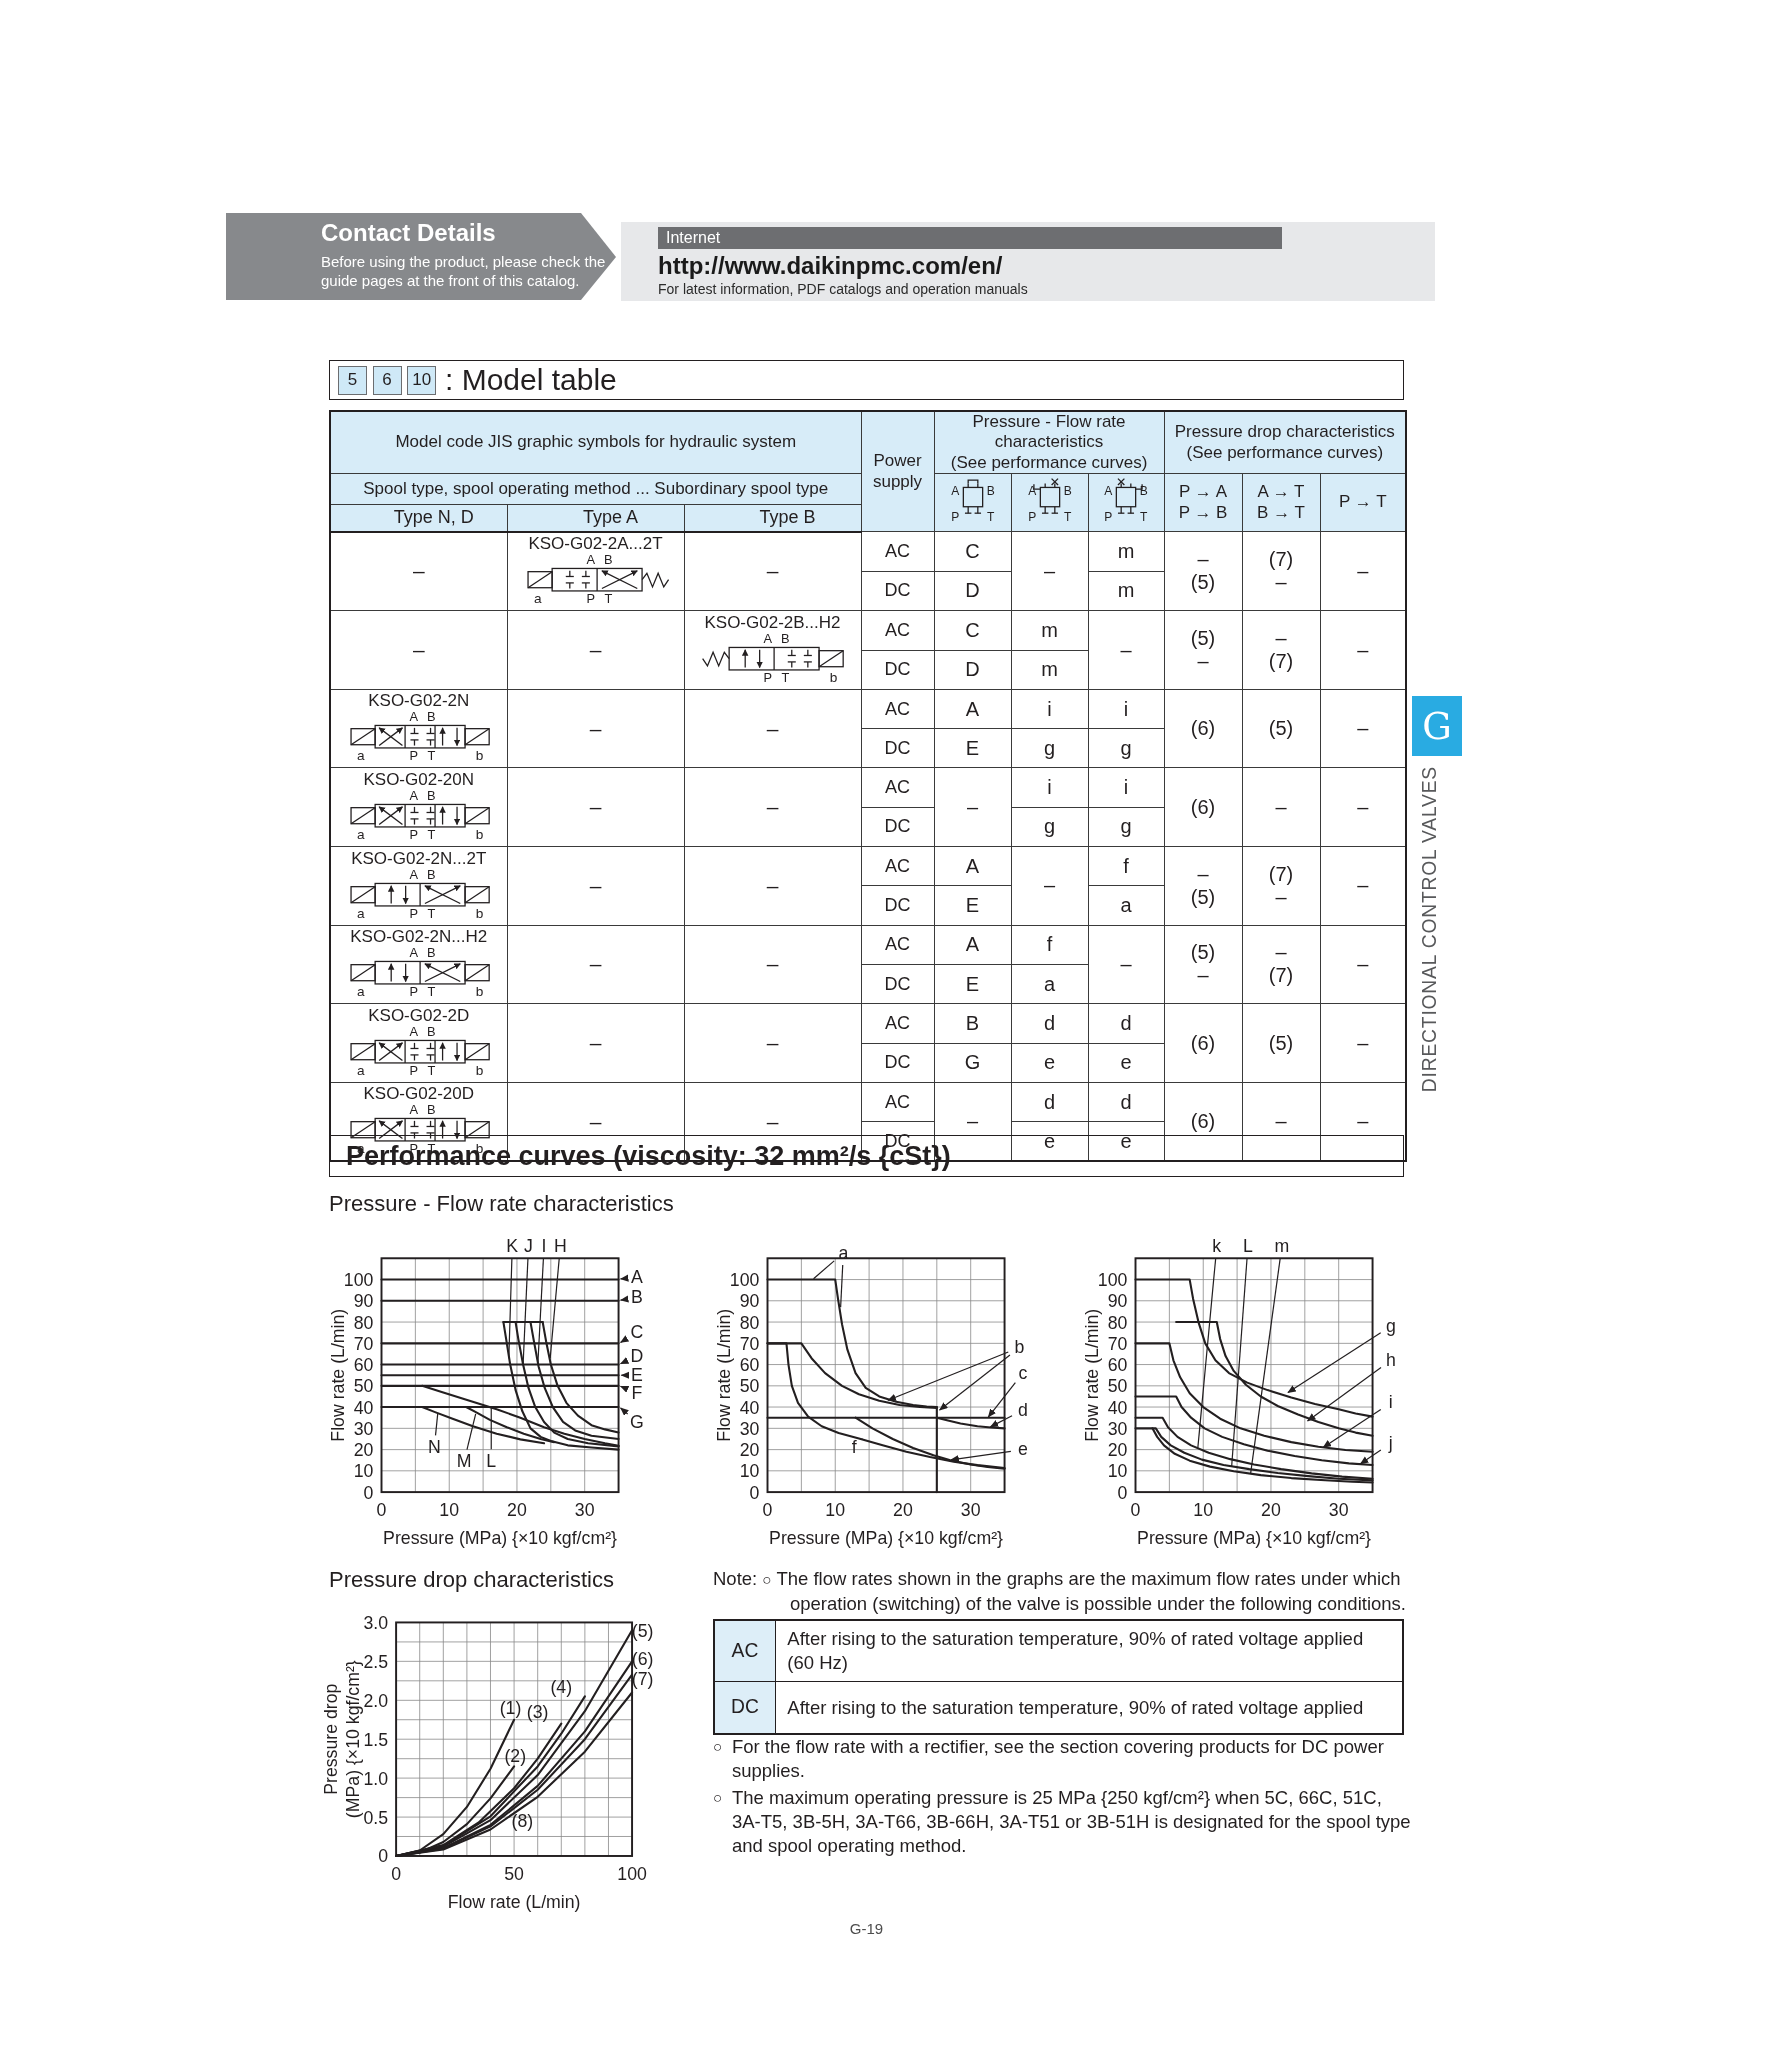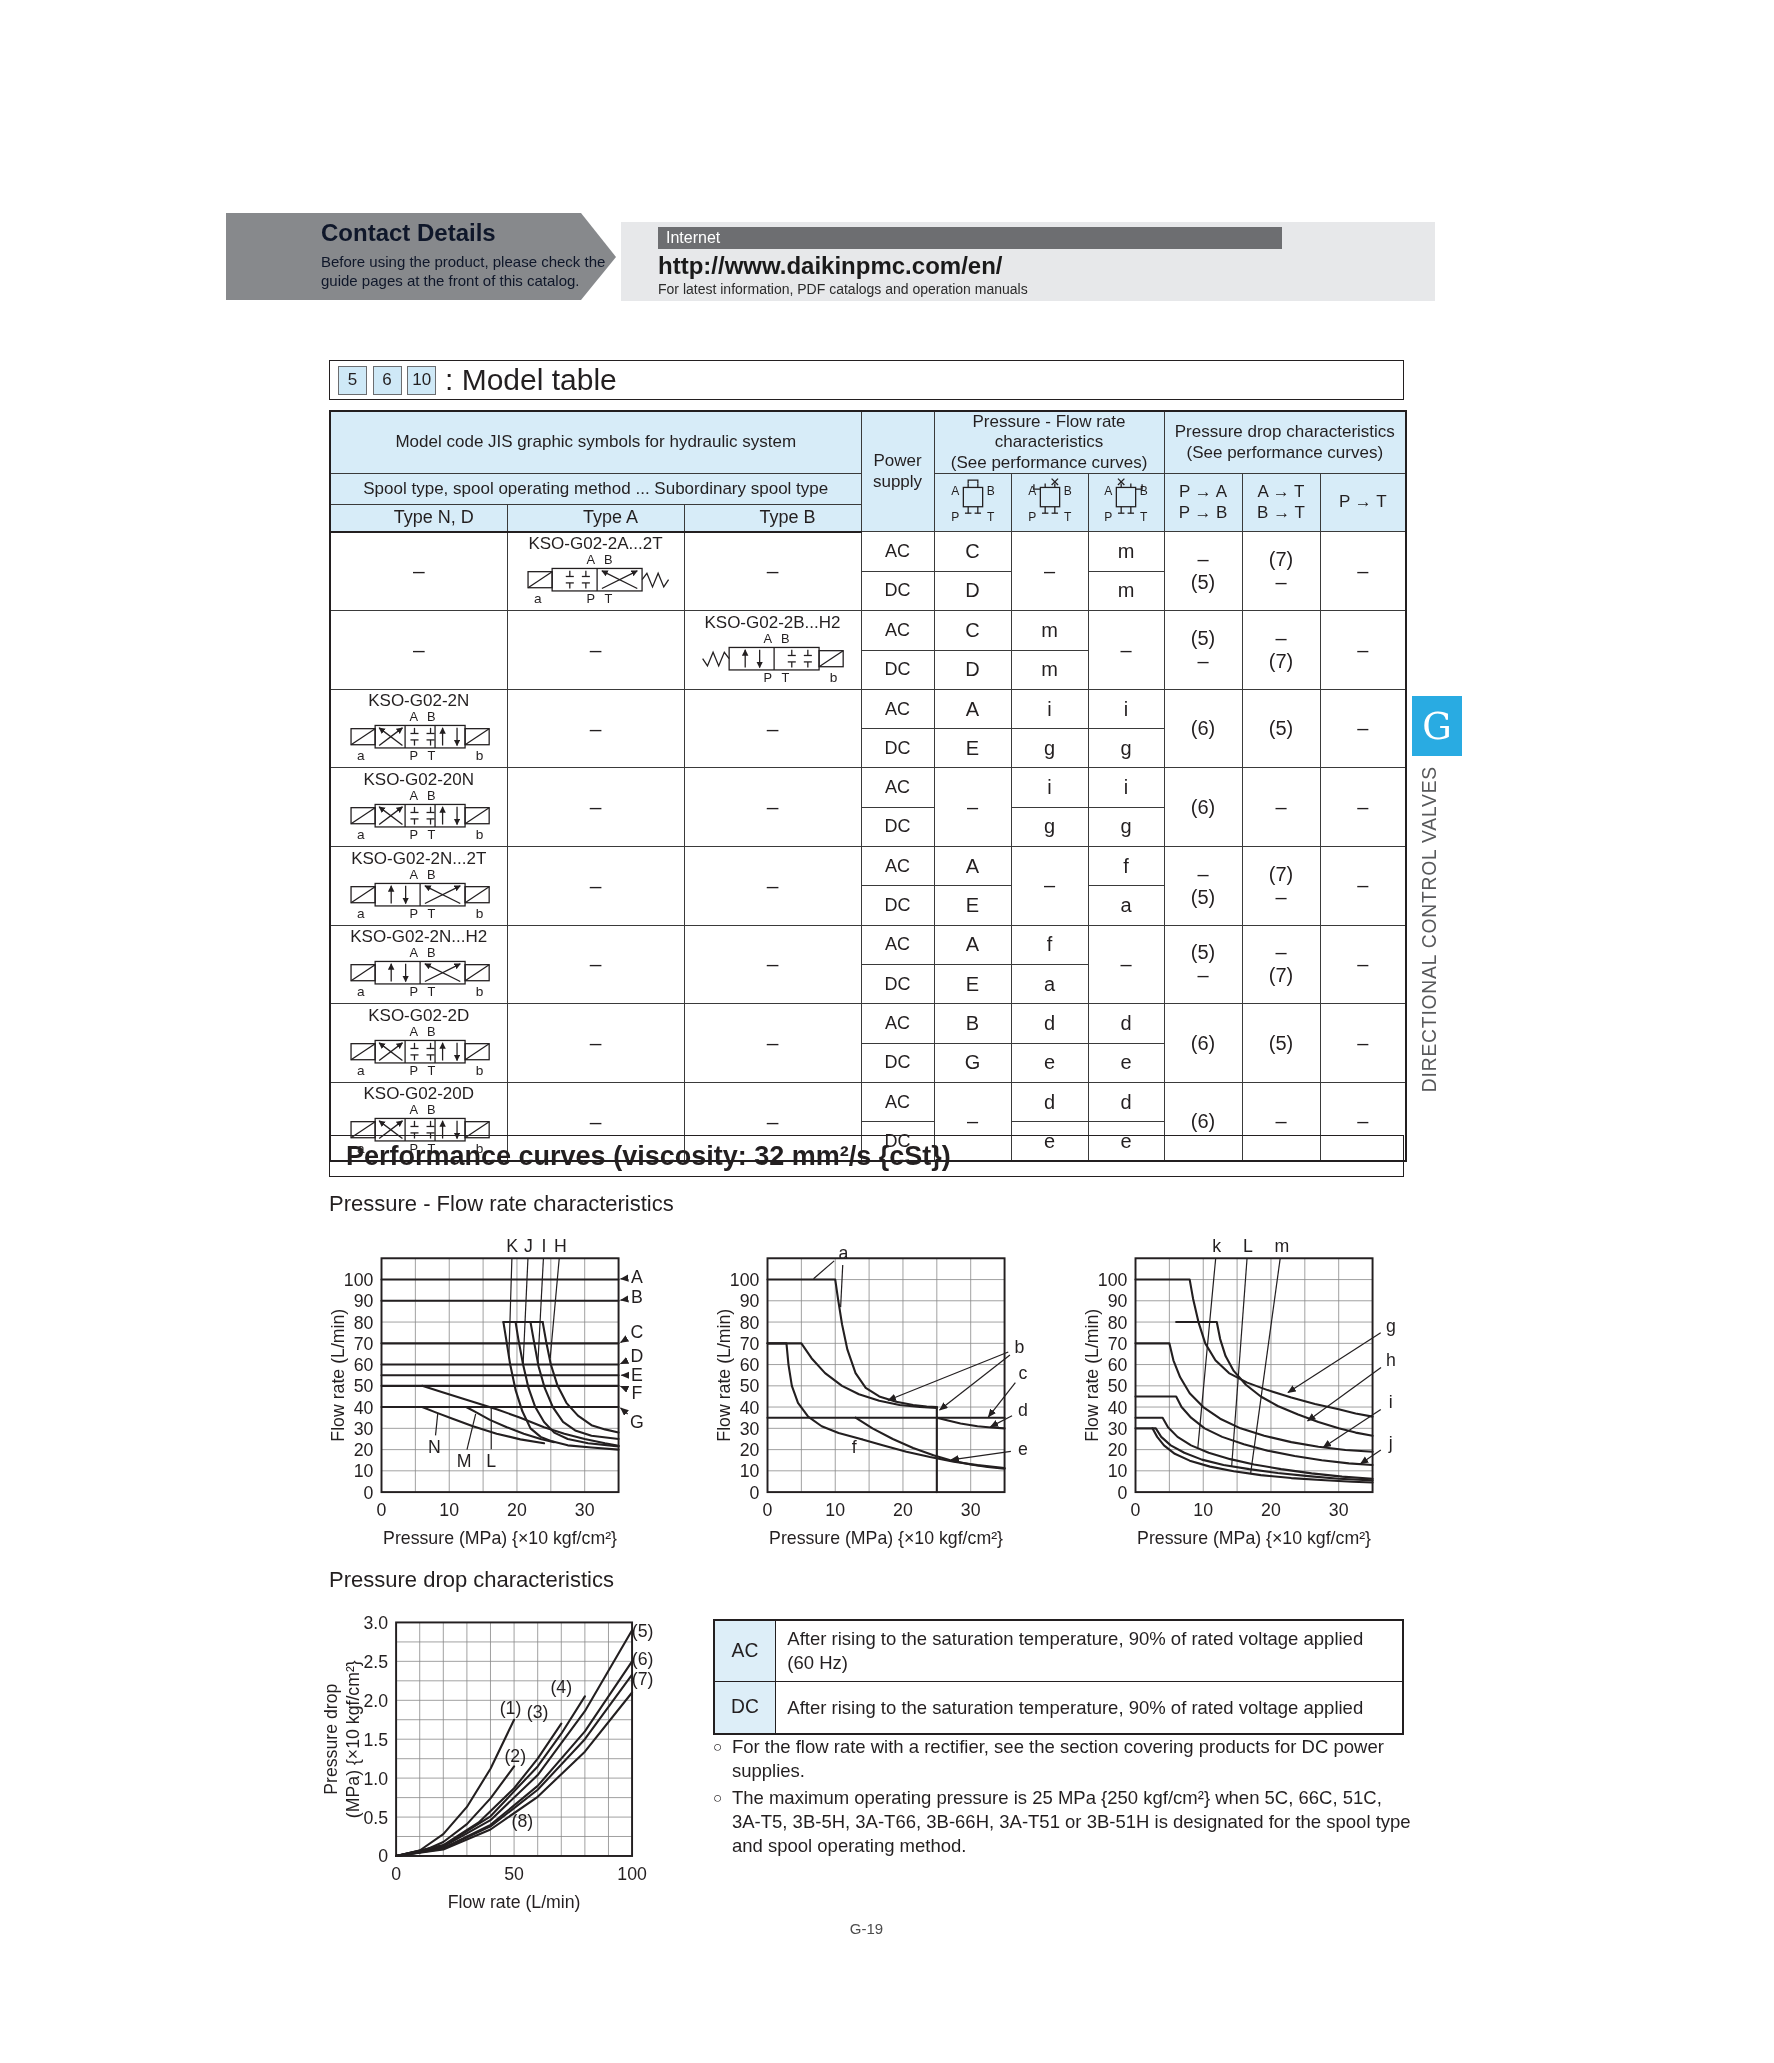--- a/index.html
+++ b/index.html
@@ -3,21 +3,21 @@
 <meta charset="utf-8">
 <style>
   html,body{margin:0;padding:0;background:#fff;}
   #page{position:relative;width:1774px;height:2064px;background:#fff;overflow:hidden;
         font-family:"Liberation Sans",sans-serif;color:#231f20;}
   .pre{white-space:pre-line;}
 
   
   .contact-box{position:absolute;left:226px;top:213px;width:390px;height:87px;
     background:var(--contact-gray,#87898c);
-    clip-path:polygon(0 0,355px 0,390px 44px,355px 87px,0 87px);color:#0f172a;}
+    clip-path:polygon(0 0,355px 0,390px 44px,355px 87px,0 87px);color:#ffffff;}
   .contact-title{position:absolute;left:95px;top:6.4px;font-size:24px;font-weight:bold;}
   .contact-body{position:absolute;left:95px;top:39px;font-size:15px;line-height:19.3px;}
   .internet-box{position:absolute;left:621px;top:222px;width:814px;height:79px;background:var(--panel-gray,#e7e8ea);}
   .internet-bar{position:absolute;left:37px;top:4.8px;width:624px;height:22px;background:var(--bar-dark,#6d6e71);
     color:#fff;font-size:16px;line-height:22px;padding-left:8px;box-sizing:border-box;}
   .internet-url{position:absolute;left:37px;top:30px;font-size:24px;font-weight:bold;color:#1a1a1a;}
   .internet-sub{position:absolute;left:37px;top:59px;font-size:14px;color:#2b2b2b;}
 
   
   .side-tab-letter{position:absolute;left:1412px;top:696px;width:50px;height:60px;
@@ -826,20 +826,26 @@
         <polyline points="97.0,335.0 155.6,322.4 214.2,285.7 272.8,223.8 302.1,183.2 331.4,136.8" fill="none" stroke="#231f20" stroke-width="2.6" stroke-linejoin="round" stroke-linecap="round"></polyline>
         <text x="302.1" y="132.23333333333335" text-anchor="middle" font-size="22">(4)</text>
         <polyline points="97.0,335.0 155.6,321.5 199.6,293.4 243.5,250.9 272.8,214.2 302.1,170.7" fill="none" stroke="#231f20" stroke-width="2.6" stroke-linejoin="round" stroke-linecap="round"></polyline>
         <text x="272.79999999999995" y="163.16666666666666" text-anchor="middle" font-size="22">(3)</text>
         <polyline points="97.0,335.0 126.3,328.2 155.6,307.9 184.9,274.1 214.2,226.7 243.5,165.8" fill="none" stroke="#231f20" stroke-width="2.6" stroke-linejoin="round" stroke-linecap="round"></polyline>
         <text x="239.105" y="158.33333333333334" text-anchor="middle" font-size="22">(1)</text>
         <polyline points="97.0,335.0 126.3,330.6 155.6,317.6 184.9,295.4 214.2,263.5 243.5,223.8" fill="none" stroke="#231f20" stroke-width="2.6" stroke-linejoin="round" stroke-linecap="round"></polyline>
         <text x="244.965" y="218.26666666666665" text-anchor="middle" font-size="22">(2)</text>
       </svg></div>
 
+  <div class="note">
+    <span>Note:</span>
+    <span class="bullet-glyph">○</span>
+    <span>The flow rates shown in the graphs are the maximum flow rates under which</span><br>
+    <span class="indent">operation (switching) of the valve is possible under the following conditions.</span>
+  </div>
 
   <table class="cond">
     <tbody>
         <tr>
       <td class="key">AC</td>
       <td class="txt pre">After rising to the saturation temperature, 90% of rated voltage applied
 (60 Hz)</td>
     </tr>
     <tr>
       <td class="key">DC</td>

